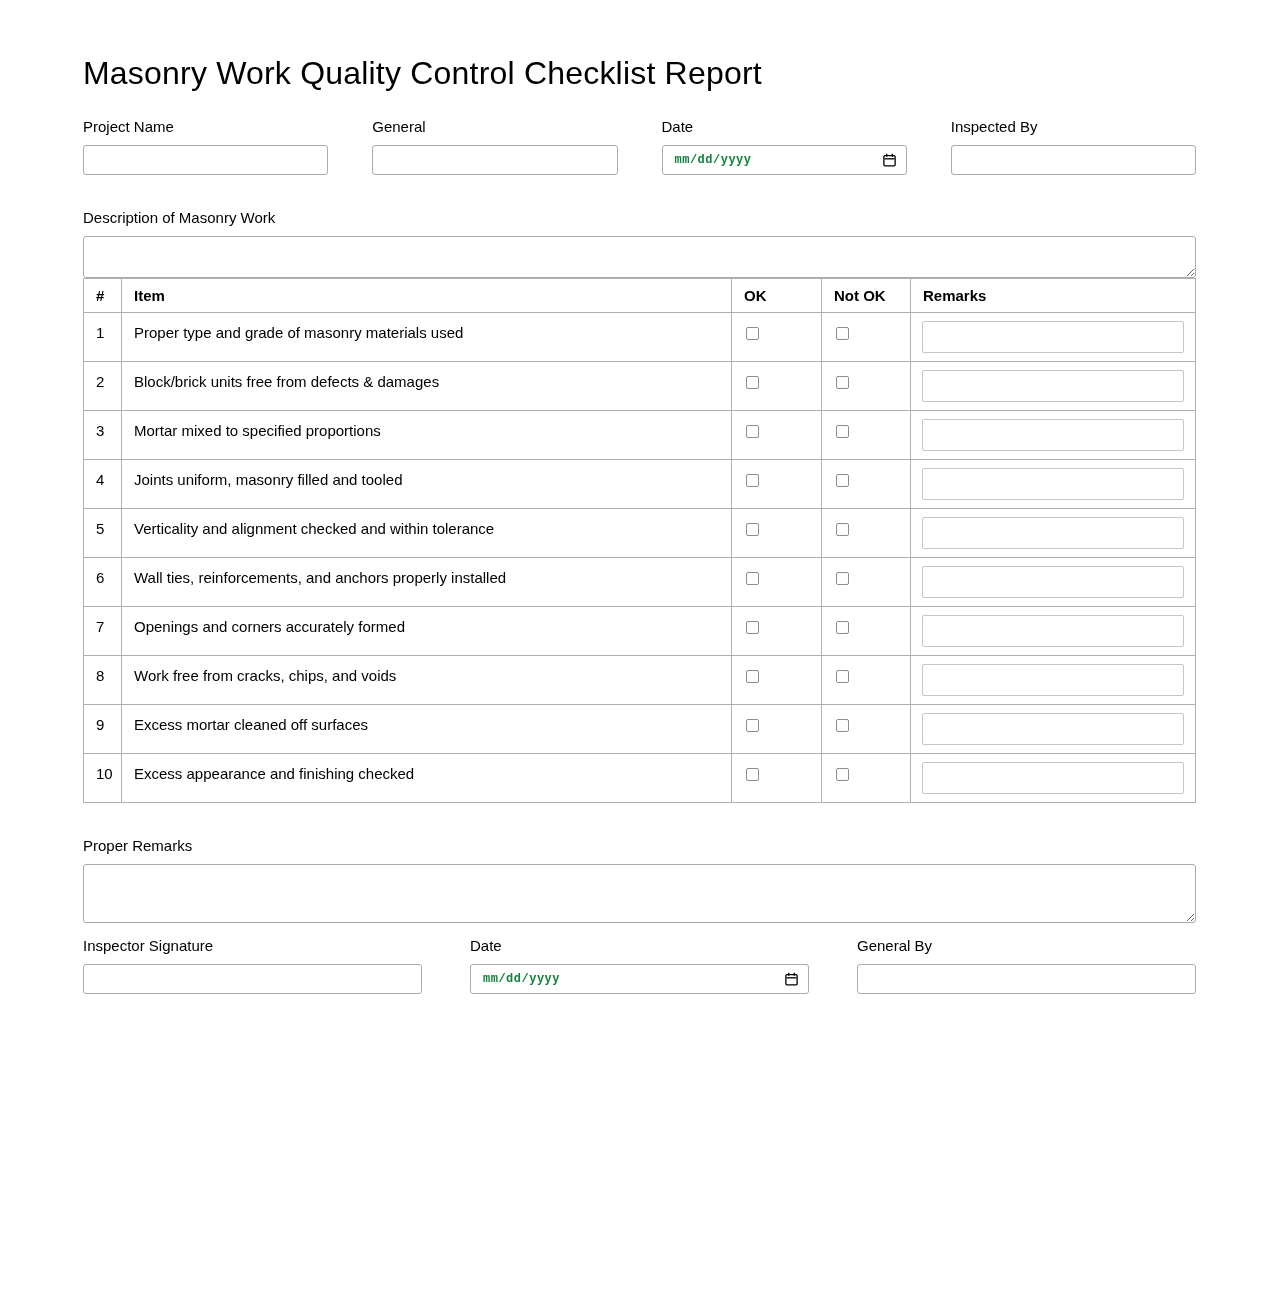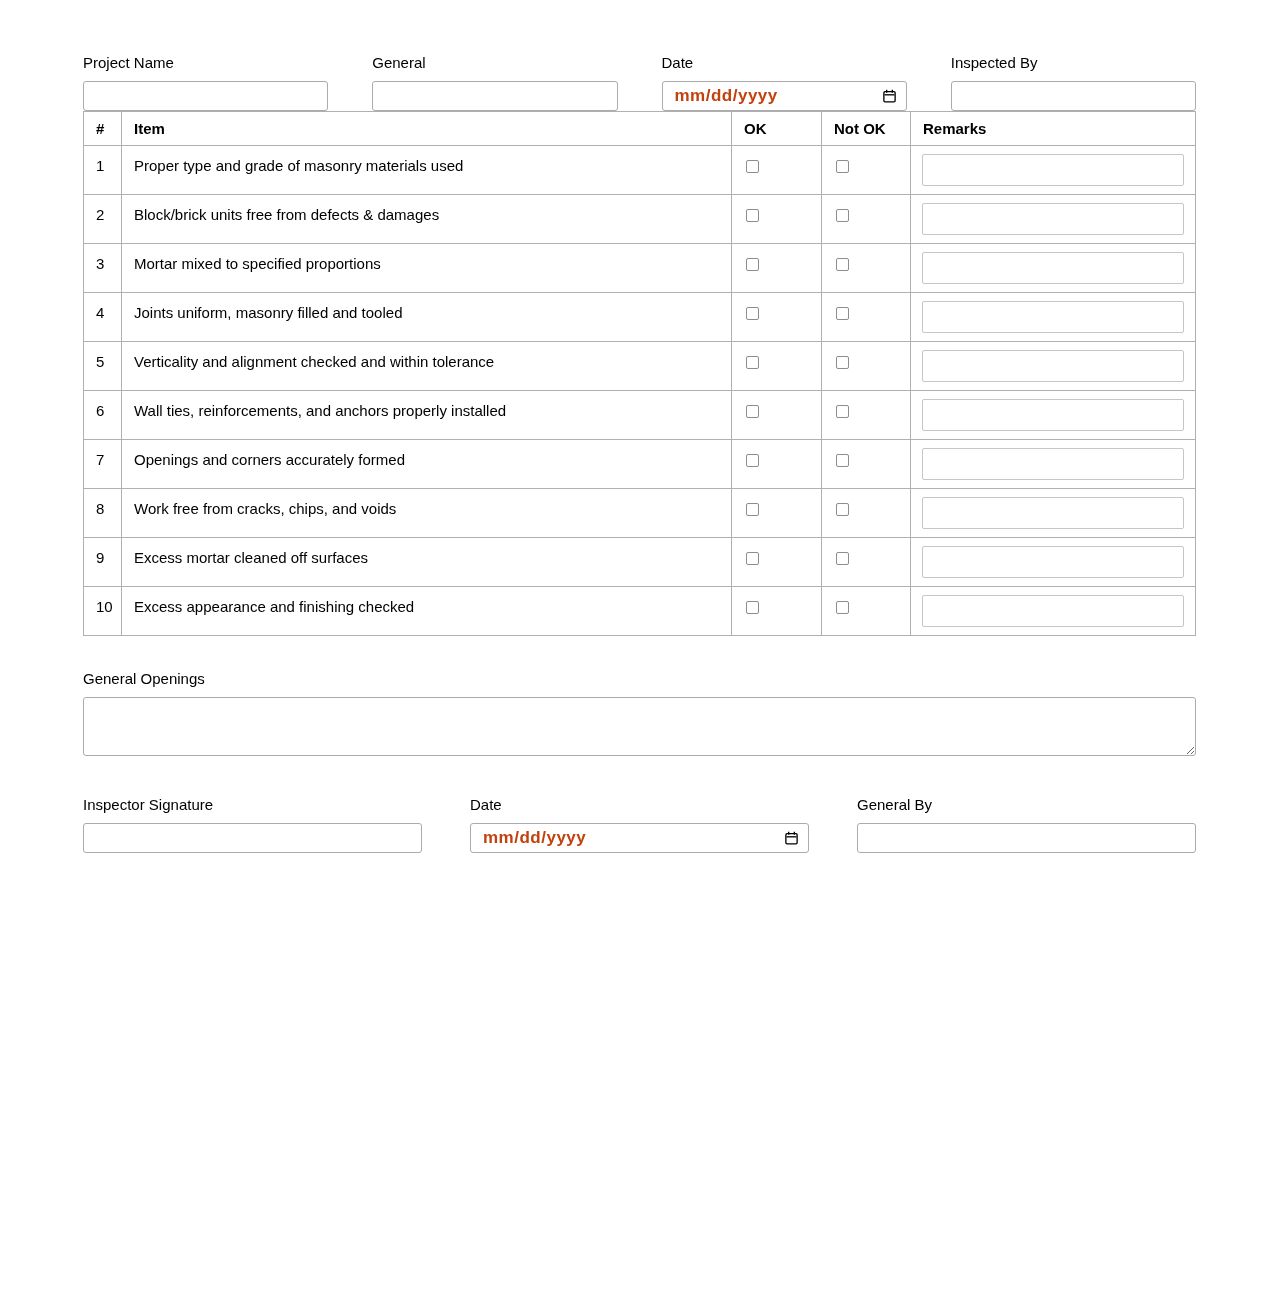--- a/index.html
+++ b/index.html
@@ -4,21 +4,21 @@
 <style>
   html,body { margin:0; padding:0; background:#fff; }
   body { font-family:"Liberation Sans", sans-serif; color:#000; width:1278px; }
   .page { width:1278px; min-height:1300px; background:#fff; }
   .content { width:1113px; margin-left:83px; padding-top:54px; }
 
   h1.title { font-size:32px; font-weight:400; line-height:1.2; margin:0 0 26px 0; letter-spacing:0.2px; }
   h2.section-heading { font-size:22px; font-weight:400; margin:36px 0 36px 0; }
 
   .grid4 { display:grid; grid-template-columns:repeat(4,1fr); column-gap:44px; }
-  .grid3 { display:grid; grid-template-columns:repeat(3,1fr); column-gap:34px; margin-top:40px;gap:48px; }
+  .grid3 { display:grid; grid-template-columns:repeat(3,1fr); column-gap:34px; margin-top:14px;gap:48px; }
   .section { margin-top:34px; }
 
   .field-label { display:block; font-size:15px; line-height:18px; margin-bottom:9px; }
 
   .text-input {
     width:100%; height:30px; box-sizing:border-box;
     border:1px solid #ababab; border-radius:3px; background:#fff;
     padding:0 9px; font-size:14px; font-family:inherit; color:#000;
   }
   textarea.area {
@@ -28,22 +28,22 @@
   }
   .desc-area { height:42px; }
   .remarks-area { height:59px; }
 
   
   .date-input {
     display:flex; align-items:center; justify-content:space-between;
     padding:0 9px 0 12px; cursor:text;
   }
   .date-ph {
-    font-family:Liberation Sans, sans-serif; font-size:17px; font-weight:700;
-    letter-spacing:0.5px; color:#c2410c;
+    font-family:Liberation Mono, monospace; font-size:12px; font-weight:700;
+    letter-spacing:0.5px; color:#15803d;
   }
   .cal-icon { width:15px; height:15px; flex:0 0 auto; }
 
   
   table.tbl { width:100%; border-collapse:collapse; table-layout:fixed; margin:0; }
   .tbl th, .tbl td { border:1px solid #b0b0b0; }
   .tbl th {
     font-size:15px; font-weight:700; text-align:left;
     padding:7px 12px; height:34px; box-sizing:border-box; vertical-align:middle;
   }
@@ -64,20 +64,21 @@
     border:1px solid #c6c6c6; border-radius:2px; background:#fff;
     padding:0 8px; font-size:14px; font-family:inherit; color:#000;
   }
 </style>
 </head>
 <body>
 
 <div class="page">
   <div class="content">
 
+    <h1 class="title">Masonry Work Quality Control Checklist Report</h1>
 
     <div class="grid4">
       <div class="field">
         <label class="field-label">Project Name</label>
         <input type="text" class="text-input" value="" style="">
       </div>
       <div class="field">
         <label class="field-label">General</label>
         <input type="text" class="text-input" value="" style="">
       </div>
@@ -92,20 +93,24 @@
             <line x1="2.7" y1="6.2" x2="13.3" y2="6.2" stroke="#000" stroke-width="1.4"></line>
           </svg>
         </div>
       </div>
       <div class="field">
         <label class="field-label">Inspected By</label>
         <input type="text" class="text-input" value="" style="">
       </div>
     </div>
 
+    <div class="section">
+      <label class="field-label">Description of Masonry Work</label>
+      <textarea class="area desc-area" style=""></textarea>
+    </div>
 
 
     <table class="tbl">
       <colgroup>
         <col style="width:38px">
           <col>
           <col style="width:90px">
           <col style="width:89px">
           <col style="width:285px">
       </colgroup>
@@ -195,21 +200,21 @@
         <td class="c-num"><span>10</span></td>
         <td class="c-item"><span>Excess appearance and finishing checked</span></td>
         <td class="c-ok"><input type="checkbox" class="checkbox" style=""></td>
         <td class="c-nok"><input type="checkbox" class="checkbox" style=""></td>
         <td class="c-rem"><input type="text" class="remarks-input" style=""></td>
       </tr>
     </tbody>
     </table>
 
     <div class="section">
-      <label class="field-label">General Openings</label>
+      <label class="field-label">Proper Remarks</label>
       <textarea class="area remarks-area" style=""></textarea>
     </div>
 
     <div class="grid3">
       <div class="field">
         <label class="field-label">Inspector Signature</label>
         <input type="text" class="text-input" value="" style="">
       </div>
       <div class="field">
         <label class="field-label">Date</label>

